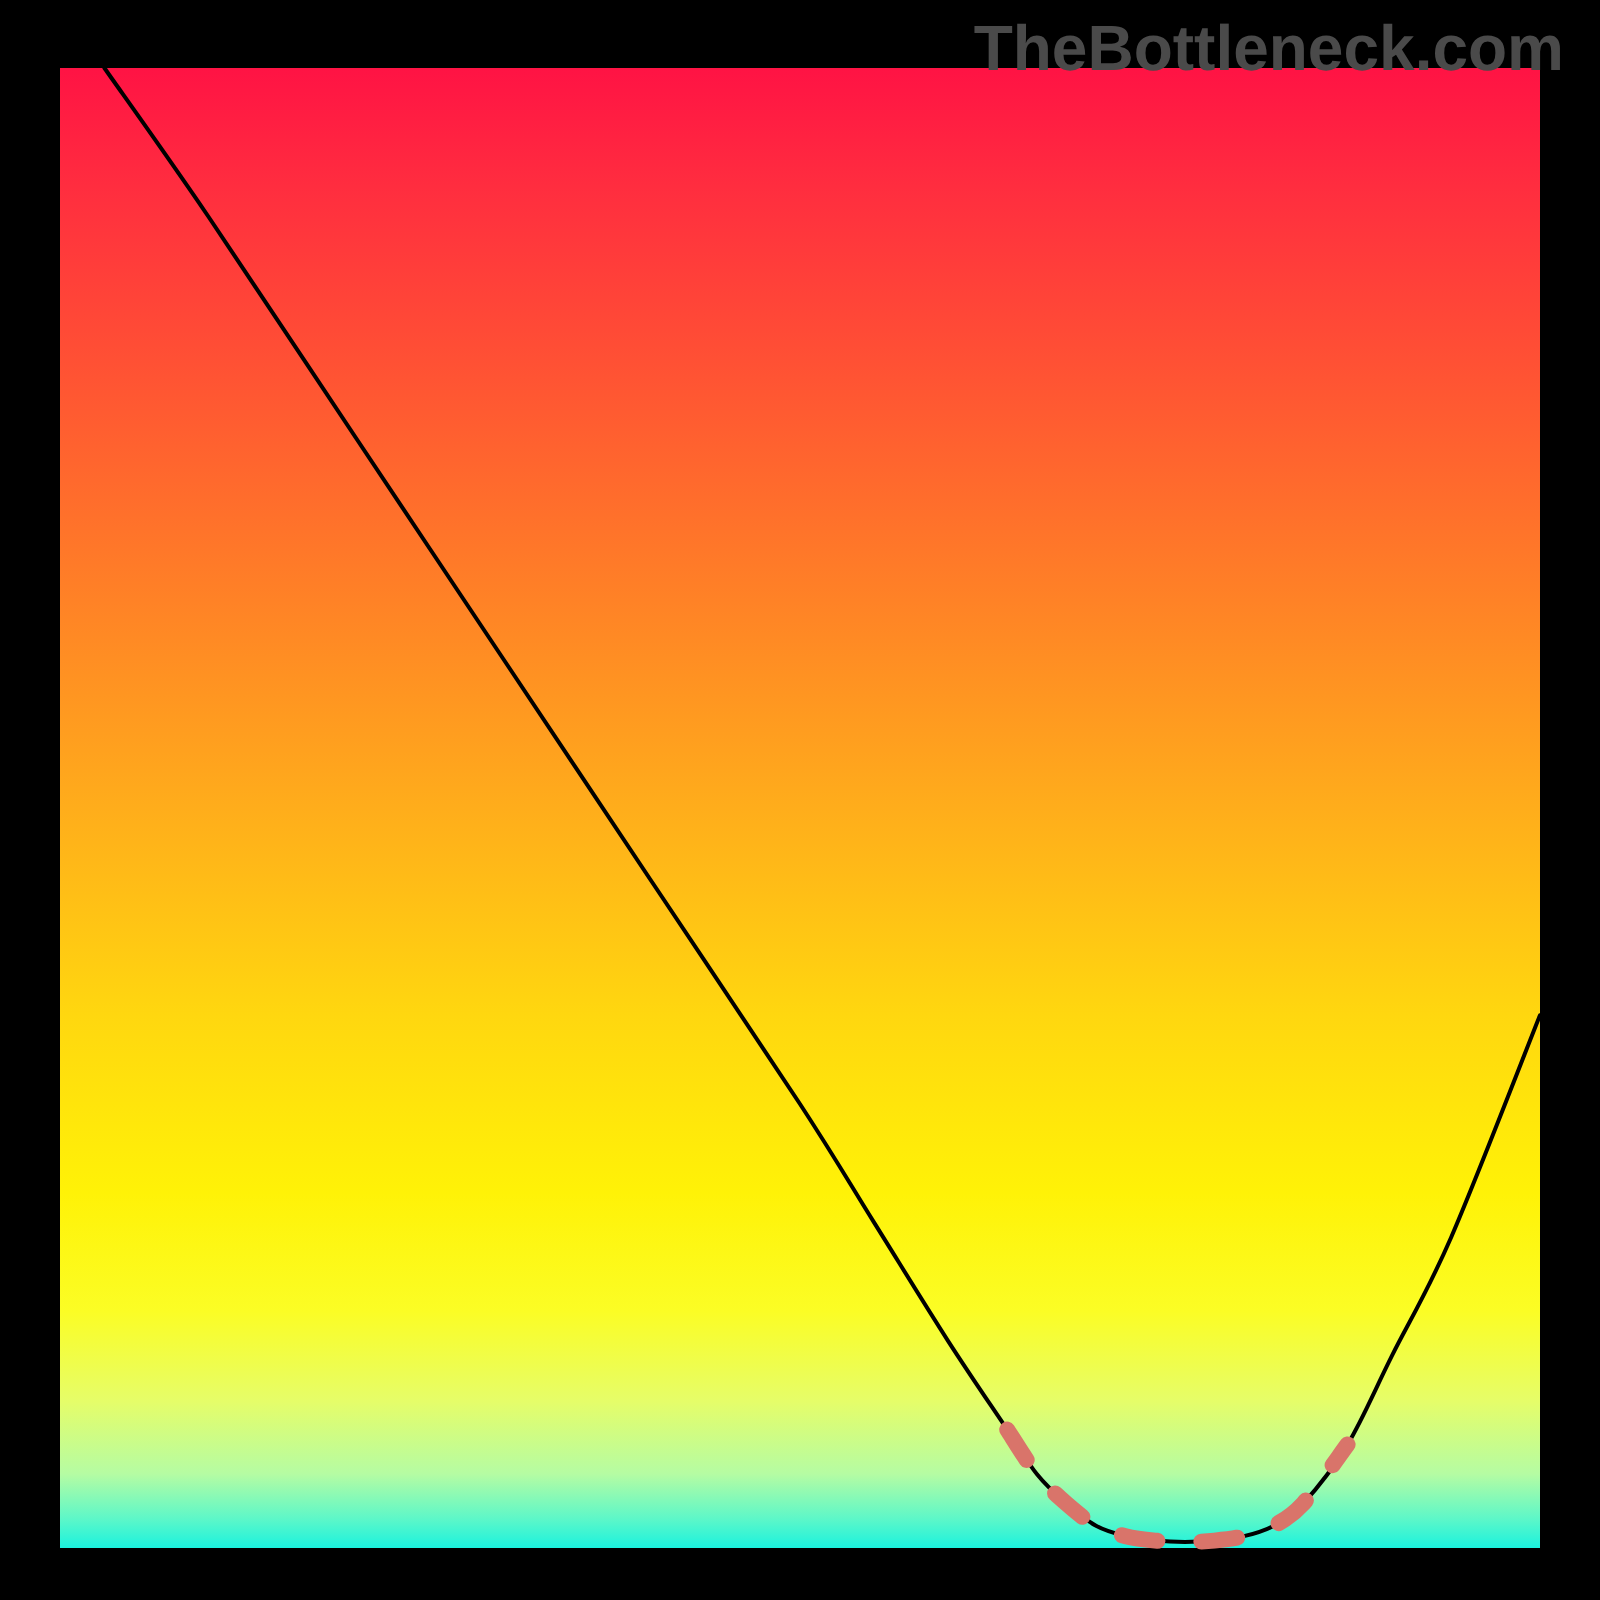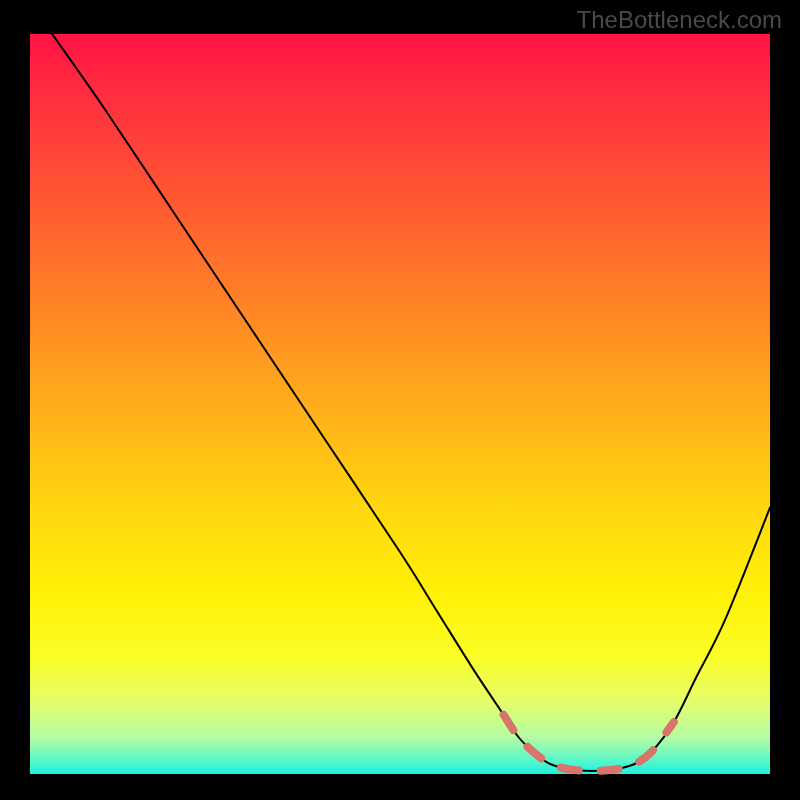--- a/index.html
+++ b/index.html
@@ -15,22 +15,22 @@
     position: relative;
     width: 800px;
     height: 800px;
     background: #000;
   }
   .watermark {
     position: absolute;
     top: 6px;
     right: 18px;
     color: #4a4a4a;
-    font-size: 24px;
-    font-weight: 400;
+    font-size: 32px;
+    font-weight: 700;
     font-family: Arial, sans-serif;
     z-index: 5;
   }
   
   .plot {
     position: absolute;
     left: 30px;
     top: 34px;
     width: 740px;   
     height: 740px;  

